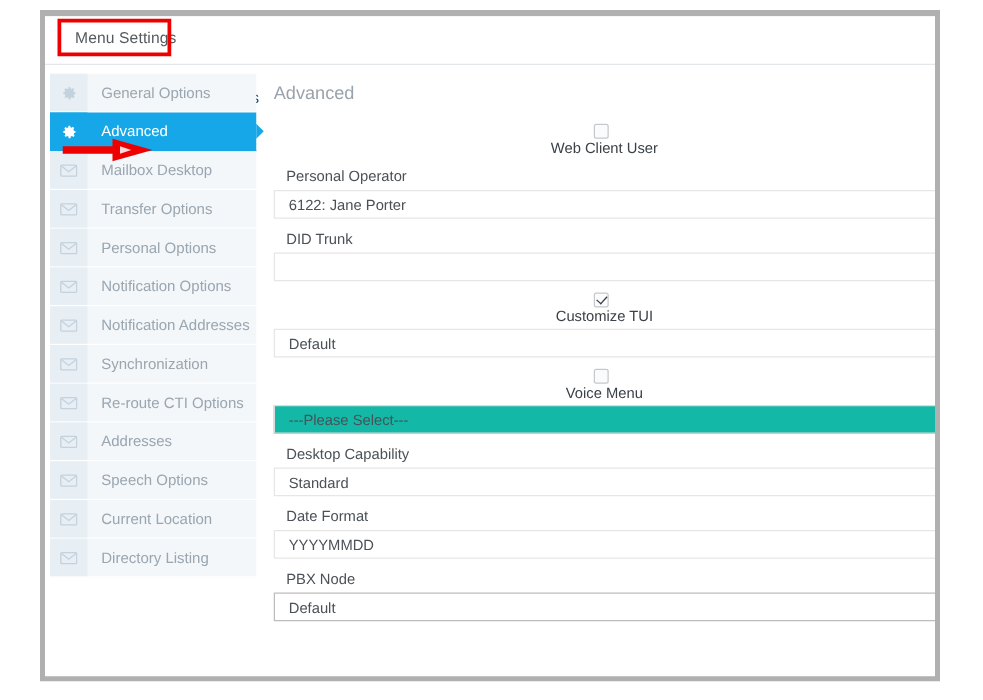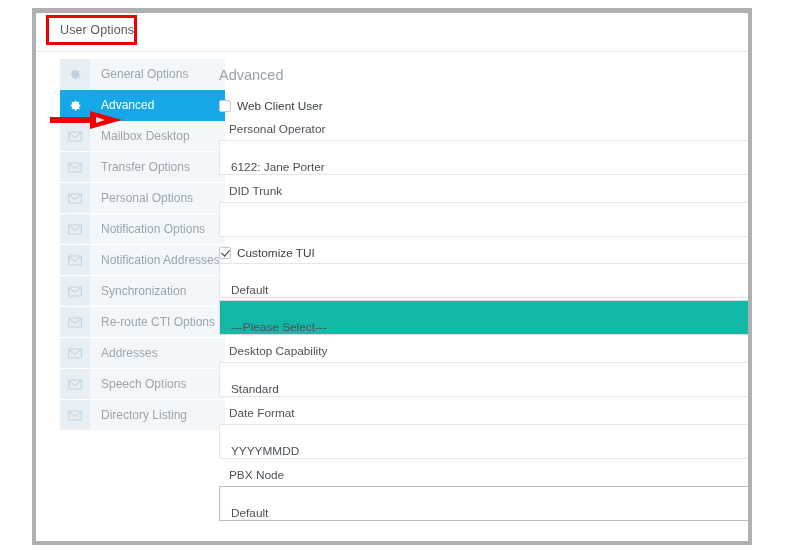--- a/index.html
+++ b/index.html
@@ -69,21 +69,21 @@
     width: 91px;
     height: 30px;
     border: 3px solid #ee0000;
     box-sizing: border-box;
     pointer-events: none;
   }
 
   
   .sidebar {
     position: absolute;
-    left: 24px;
+    left: 4px;
     top: 46px;
     width: 165px;
   }
   .side-item {
     position: relative;
     display: flex;
     align-items: center;
     height: 30px;
     background: #f3f7fa;
     border-bottom: 1px solid #ffffff;
@@ -155,20 +155,21 @@
     display: block;
     font-size: 11.8px;
     color: #4b5157;
     margin: 9px 0 4px 10px;
   }
 
   .cbrow {
     display: flex;
     align-items: center;
     margin: 9px 0 3px 0;
+    flex-direction: column;
   }
   .cbrow .cbtxt {
     font-size: 11.8px;
     color: #3b4146;
     margin-left: 6px;
   }
   .cbox {
     width: 12px;
     height: 12px;
     min-width: 12px;
@@ -187,28 +188,28 @@
     width: 4px;
     height: 7px;
     border: solid #333a40;
     border-width: 0 1.6px 1.6px 0;
     transform: rotate(42deg);
   }
 
   .inp, .sel {
     position: relative;
     width: 555px;
-    height: 35px;
+    height: 23px;
     border: 1px solid #e6e6e6;
     background: #ffffff;
     box-sizing: border-box;
     font-size: 11.8px;
     color: #4b5157;
     display: flex;
-    align-items: flex-end;
+    align-items: center;
     cursor: pointer;
   }
   .inp .val, .sel .val { padding-left: 11px; white-space: nowrap; }
 
   .sel::after {
     content: "";
     position: absolute;
     right: 9px;
     top: 9px;
     width: 0;
@@ -225,21 +226,21 @@
   }
   .sel.emph { border-color: #bdbdbd; }
 </style>
 </head>
 <body>
 
 <div class="screen">
   <div class="window-frame">
 
     <div class="tab-bar">
-      <div class="tab tab-user-settings">User Options</div>
+      <div class="tab tab-user-settings">Menu Settings</div>
       <div class="tab tab-locations">Locations</div>
       <div class="tab-highlight"></div>
     </div>
 
     <div class="sidebar" id="sidebar">
         <div class="side-item">
           <span class="ico">
             <svg width="13" height="13" viewBox="0 0 16 16">
               <path fill="#c3d2dd" d="M8 5.2A2.8 2.8 0 1 0 8 10.8 2.8 2.8 0 0 0 8 5.2zm0 4.2A1.4 1.4 0 1 1 8 6.6a1.4 1.4 0 0 1 0 2.8z"></path>
               <path fill="#c3d2dd" d="M14 8.9v-1.8l-1.6-.3a4.7 4.7 0 0 0-.5-1.2l.9-1.3-1.3-1.3-1.3.9a4.7 4.7 0 0 0-1.2-.5L8.9 2H7.1l-.3 1.6a4.7 4.7 0 0 0-1.2.5l-1.3-.9-1.3 1.3.9 1.3a4.7 4.7 0 0 0-.5 1.2L2 7.1v1.8l1.6.3c.1.4.3.8.5 1.2l-.9 1.3 1.3 1.3 1.3-.9c.4.2.8.4 1.2.5l.3 1.6h1.8l.3-1.6c.4-.1.8-.3 1.2-.5l1.3.9 1.3-1.3-.9-1.3c.2-.4.4-.8.5-1.2L14 8.9z"></path>
@@ -329,20 +330,29 @@
           <span class="lbl">Addresses</span>
         </div>
         <div class="side-item">
           <span class="ico">
             <svg width="14" height="11" viewBox="0 0 18 13">
               <rect x="0.8" y="0.8" width="16.4" height="11.4" rx="1" fill="none" stroke="#c3d2dd" stroke-width="1.4"></rect>
               <path d="M1.5 1.8 L9 7.6 L16.5 1.8" fill="none" stroke="#c3d2dd" stroke-width="1.4"></path>
             </svg>
           </span>
           <span class="lbl">Speech Options</span>
+        </div>
+        <div class="side-item">
+          <span class="ico">
+            <svg width="14" height="11" viewBox="0 0 18 13">
+              <rect x="0.8" y="0.8" width="16.4" height="11.4" rx="1" fill="none" stroke="#c3d2dd" stroke-width="1.4"></rect>
+              <path d="M1.5 1.8 L9 7.6 L16.5 1.8" fill="none" stroke="#c3d2dd" stroke-width="1.4"></path>
+            </svg>
+          </span>
+          <span class="lbl">Current Location</span>
         </div>
         <div class="side-item">
           <span class="ico">
             <svg width="14" height="11" viewBox="0 0 18 13">
               <rect x="0.8" y="0.8" width="16.4" height="11.4" rx="1" fill="none" stroke="#c3d2dd" stroke-width="1.4"></rect>
               <path d="M1.5 1.8 L9 7.6 L16.5 1.8" fill="none" stroke="#c3d2dd" stroke-width="1.4"></path>
             </svg>
           </span>
           <span class="lbl">Directory Listing</span>
         </div>
@@ -385,20 +395,24 @@
           <span class="cbox checked"></span>
           <span class="cbtxt">Customize TUI</span>
         </div>
         <div class="sel">
           <span class="val">Default</span>
 
         </div>
       </div>
 
       <div class="field">
+        <div class="cbrow">
+          <span class="cbox"></span>
+          <span class="cbtxt">Voice Menu</span>
+        </div>
         <div class="sel wide disabled">
           <span class="val">---Please Select---</span>
 
         </div>
       </div>
 
 
       <div class="field">
         <label class="flabel">Desktop Capability</label>
         <div class="sel">

